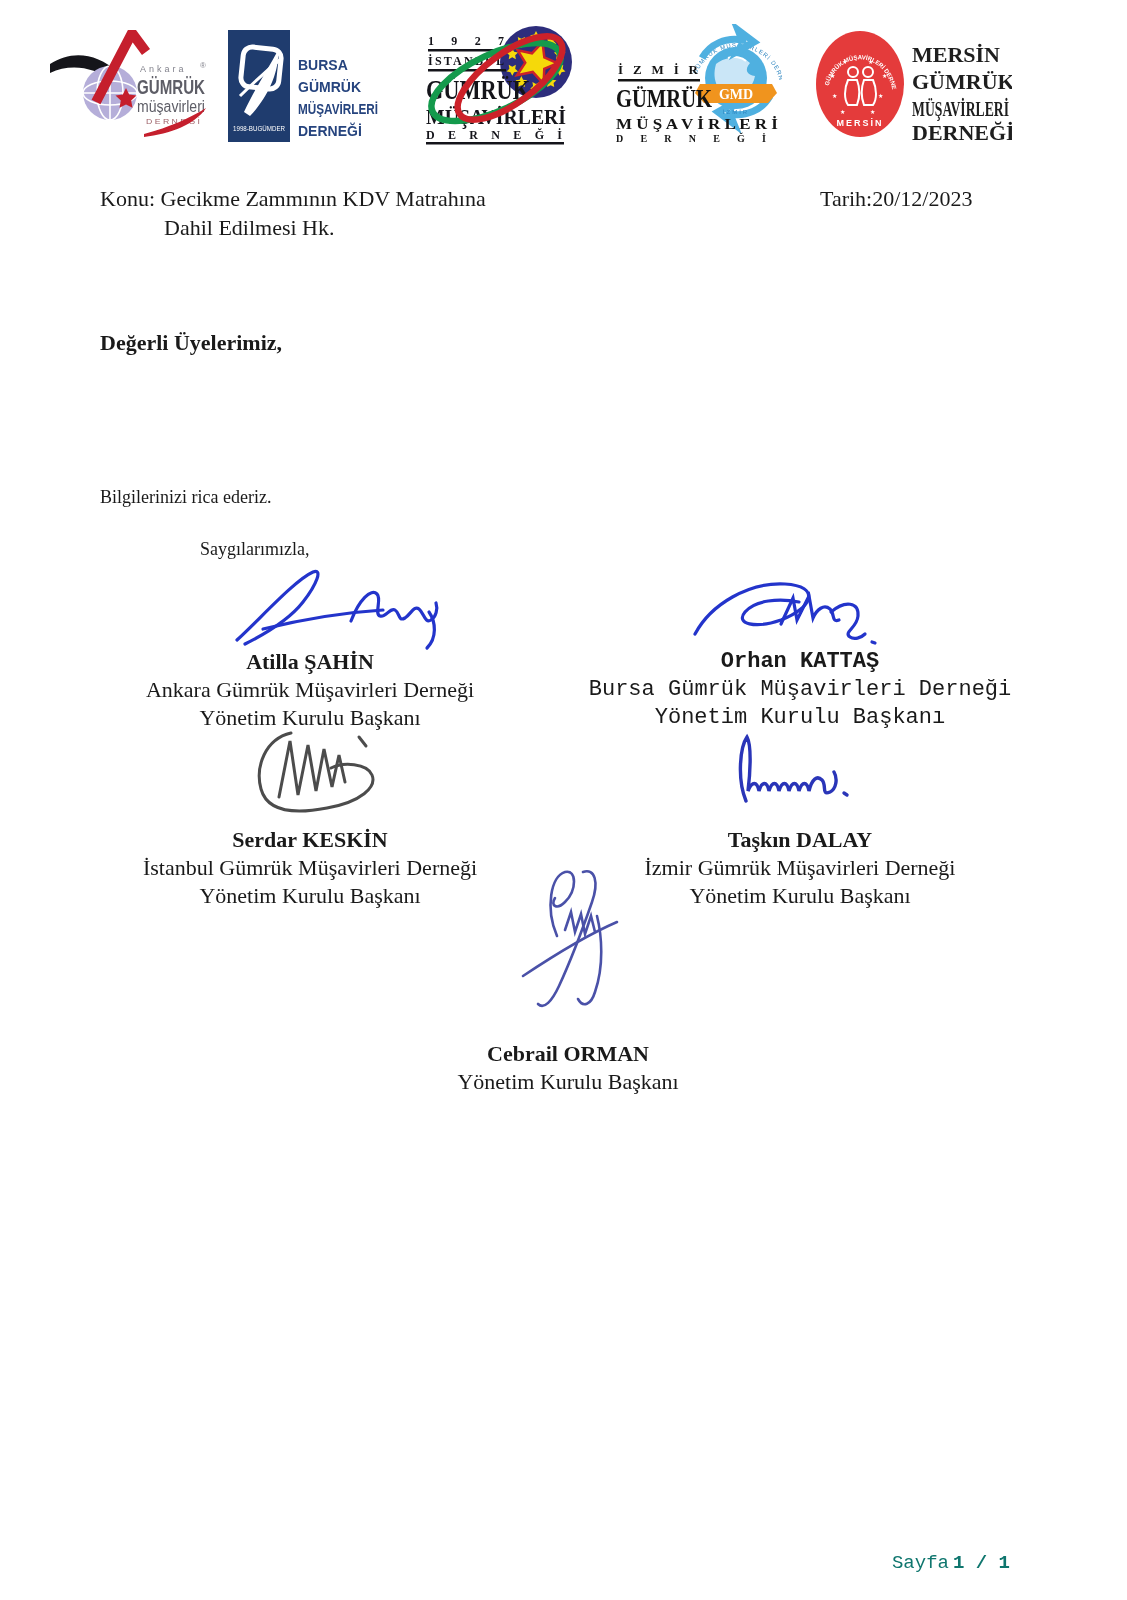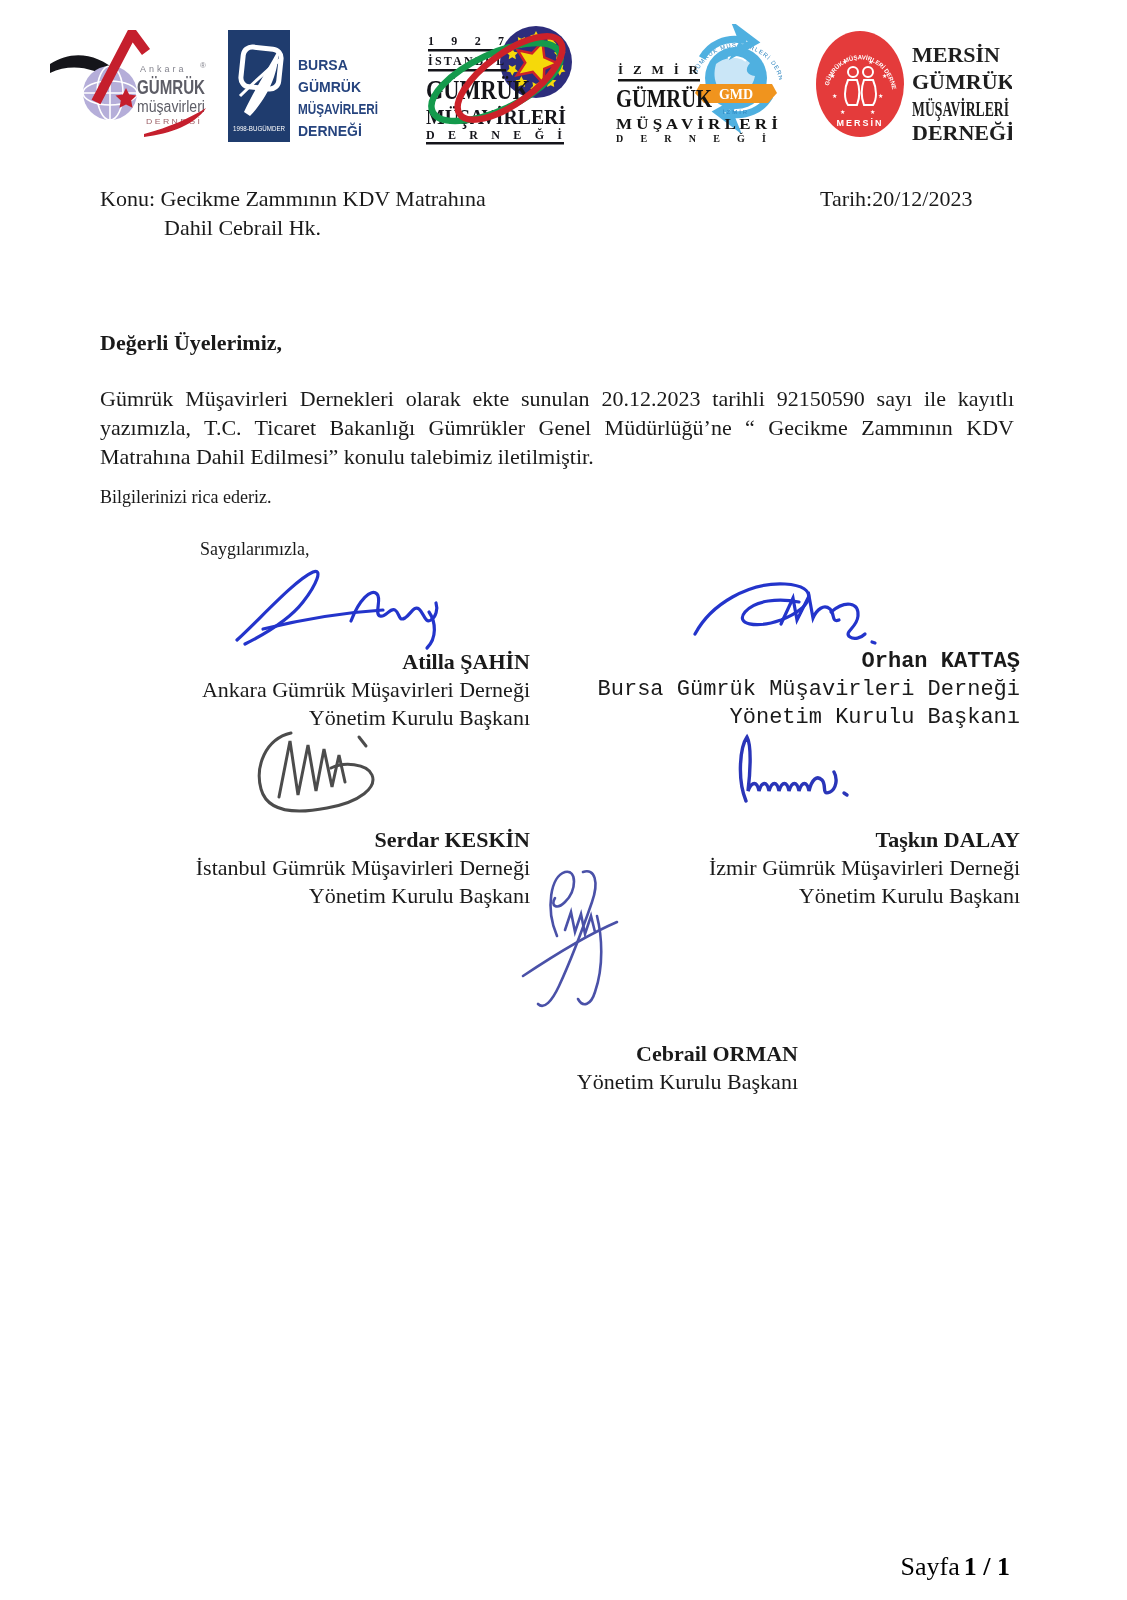--- a/index.html
+++ b/index.html
@@ -8,24 +8,24 @@
   .abs{position:absolute;}
   .serif{font-family:"Liberation Serif", serif;}
   .b{font-weight:bold;}
   
   .meta-line{font-size:22px;line-height:29px;}
   
   .salutation{font-size:22px;font-weight:bold;}
   .paragraph{font-size:22px;line-height:29px;text-align:justify;width:914px;}
   .simple{font-size:18px;}
   
-  .sig-text{width:440px;text-align:right;font-size:22px;line-height:28px;}
+  .sig-text{width:440px;text-align:center;font-size:22px;line-height:28px;}
   .sig-text .nm{font-weight:bold;}
   
-  .footer{font-family:Liberation Serif, serif;font-size:26px;color:#000000;}
+  .footer{font-family:Liberation Mono, monospace;font-size:19px;color:#0f766e;}
   .footer .b{margin-left:4px;}
   
   svg text{font-family:"Liberation Sans", sans-serif;}
   svg text.ser{font-family:"Liberation Serif", serif;}
 </style>
 </head>
 <body>
 
 <div class="page">
 
@@ -151,25 +151,24 @@
         <text class="ser" x="100" y="90" textLength="97" lengthAdjust="spacingAndGlyphs">MÜŞAVİRLERİ</text>
         <text class="ser" x="100" y="114">DERNEĞİ</text>
       </g>
     </svg>
   </div>
 
   <div class="abs meta-line" style="left:100px;top:184px;">
     <span class="serif">Konu:</span>
     <span class="serif">Gecikme Zammının KDV Matrahına</span>
   </div>
-  <div class="abs meta-line" style="left:164px;top:213px;">Dahil Cebrail Hk.</div>
+  <div class="abs meta-line" style="left:164px;top:213px;">Dahil Edilmesi Hk.</div>
   <div class="abs meta-line" style="left:820px;top:184px;">Tarih:20/12/2023</div>
 
   <div class="abs salutation" style="left:100px;top:330px;">Değerli Üyelerimiz,</div>
-  <div class="abs paragraph" style="left:100px;top:384px;">Gümrük Müşavirleri Dernekleri olarak ekte sunulan 20.12.2023 tarihli 92150590 sayı ile kayıtlı yazımızla, T.C. Ticaret Bakanlığı Gümrükler Genel Müdürlüğü’ne “ Gecikme Zammının KDV Matrahına Dahil Edilmesi” konulu talebimiz iletilmiştir.</div>
   <div class="abs simple" style="left:100px;top:487px;">Bilgilerinizi rica ederiz.</div>
   <div class="abs simple" style="left:170px;top:539px;margin-left:30px;">Saygılarımızla,</div>
 
   <svg class="abs" style="left:233px;top:566px;" width="215" height="85" viewBox="0 0 215 85">
     <g stroke="#2334cb" stroke-width="3.2" fill="none" stroke-linecap="round">
       <path d="M4,74 C28,52 62,14 80,6 C90,2 84,18 70,36 C56,54 28,70 12,78"></path>
       <path d="M30,63 C75,52 118,46 150,44"></path>
       <path d="M118,55 C126,34 138,22 144,28 C149,33 141,48 147,50 C153,52 157,41 162,44 C167,47 165,56 172,52 C178,48 181,39 186,43 C191,47 192,58 198,54 C203,51 205,43 203,37"></path>
       <path d="M196,46 C203,56 204,72 194,82"></path>
     </g>

